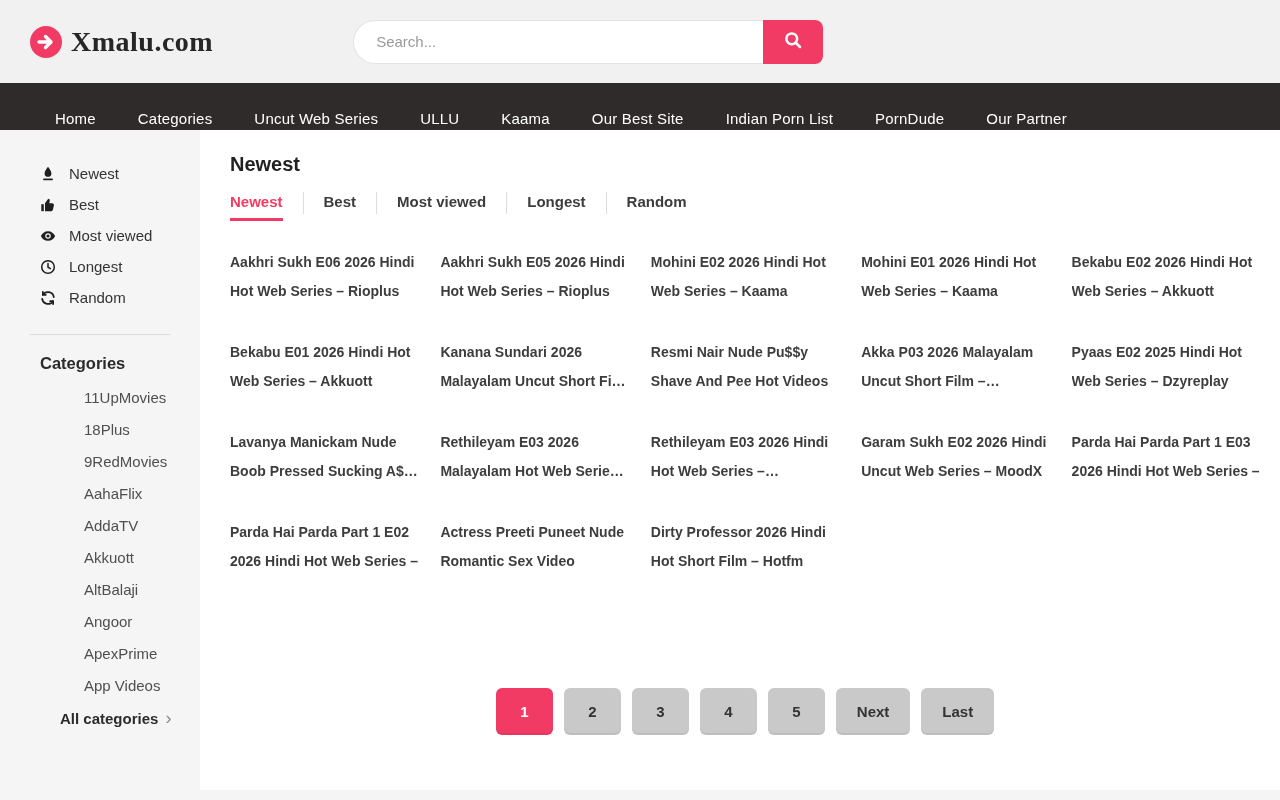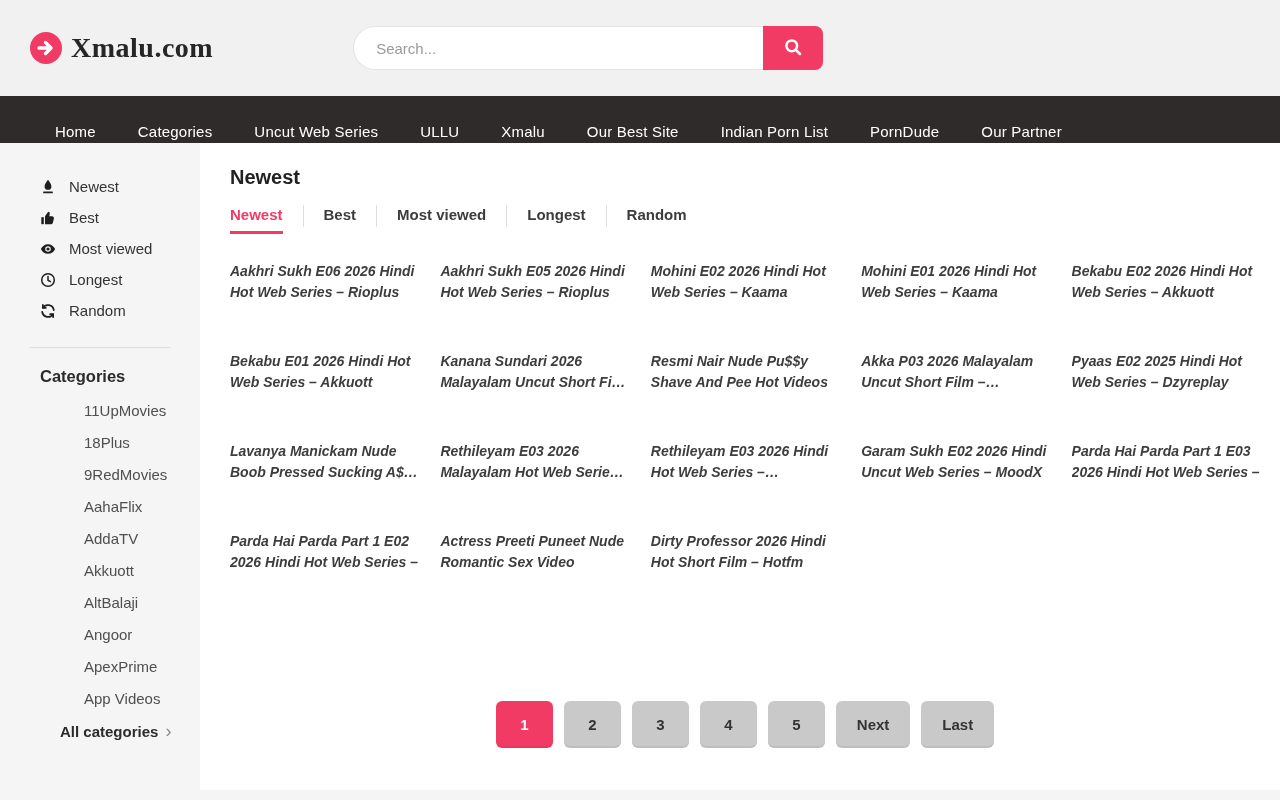--- a/index.html
+++ b/index.html
@@ -8,21 +8,21 @@
     --header-bg:#f1f1f1;
     --sidebar-bg:#f5f5f5;
     --pager-gray:#c9c9c9;
   }
   *{box-sizing:border-box;margin:0;padding:0;}
   html,body{width:1280px;height:800px;overflow:hidden;}
   body{font-family:"Liberation Sans",sans-serif;background:#fff;}
   .page{width:1280px;height:800px;display:flex;flex-direction:column;}
 
   
-  .site-header{height:96px;background:var(--header-bg);display:flex;align-items:center;padding-left:30px;flex:0 0 auto;}
+  .site-header{height:83px;background:var(--header-bg);display:flex;align-items:center;padding-left:30px;flex:0 0 auto;}
   .logo{display:flex;align-items:center;gap:9px;cursor:pointer;}
   .logo svg{width:32px;height:32px;display:block;}
   .logo-text{font-family:"Liberation Serif",serif;font-weight:700;font-size:28px;color:#262626;letter-spacing:.5px;}
   .search-form{display:flex;margin-left:140px;width:470px;height:44px;}
   .search-input{flex:1;height:44px;border:1px solid #e3e3e3;border-right:none;border-radius:22px 0 0 22px;padding:4px 22px;font-size:15px;color:#333;outline:none;background:#fff;font-family:"Liberation Sans",sans-serif;}
   .search-input::placeholder{color:#9a9a9a;}
   .search-btn{width:60px;height:44px;background:var(--accent);border:none;border-radius:0 8px 8px 0;display:flex;align-items:center;justify-content:center;cursor:pointer;}
   .search-btn svg{width:20px;height:20px;}
 
   
@@ -49,21 +49,21 @@
   .page-title{font-size:20px;font-weight:700;color:#222;}
   .tabs{display:flex;align-items:center;margin-top:16px;height:30px;}
   .tab{font-size:15px;font-weight:700;color:#3c3c3c;text-decoration:none;padding:0 20px;cursor:pointer;}
   .tab:first-child{padding-left:0;}
   .tab span{display:inline-block;padding-bottom:8px;border-bottom:3px solid transparent;}
   .tab.active{color:var(--accent);}
   .tab.active span{border-bottom-color:var(--accent);}
   .tab-sep{width:1px;height:22px;background:#ddd;align-self:flex-start;margin-top:0;}
 
   .video-grid{margin-top:26px;display:grid;grid-template-columns:repeat(5,1fr);column-gap:22px;grid-auto-rows:90px;}
-  .video-title{font-size:14px;line-height:21px;font-weight:700;color:#3d3d3d;text-decoration:none;display:-webkit-box;-webkit-line-clamp:2;-webkit-box-orient:vertical;overflow:hidden;cursor:pointer;font-style:italic;}
+  .video-title{font-size:14px;line-height:29px;font-weight:700;color:#3d3d3d;text-decoration:none;display:-webkit-box;-webkit-line-clamp:2;-webkit-box-orient:vertical;overflow:hidden;cursor:pointer;}
 
   .pagination{margin-top:80px;display:flex;justify-content:center;gap:11px;}
   .page-btn{min-width:57px;height:47px;padding:0 21px;display:flex;align-items:center;justify-content:center;background:var(--pager-gray);color:#333;font-size:15px;font-weight:700;border-radius:6px;text-decoration:none;cursor:pointer;box-shadow:inset 0 -2px 0 rgba(0,0,0,.05);}
   .page-btn.active{background:var(--accent);color:#fff;}
 
   .site-footer{height:10px;background:var(--sidebar-bg);flex:0 0 auto;}
 </style>
 </head>
 <body>
 
@@ -91,21 +91,21 @@
       </button>
     </form>
   </header>
 
   <nav class="main-nav">
     <ul id="nav-list">
         <li><a>Home</a></li>
         <li><a>Categories</a></li>
         <li><a>Uncut Web Series</a></li>
         <li><a>ULLU</a></li>
-        <li><a>Xmalu</a></li>
+        <li><a>Kaama</a></li>
         <li><a>Our Best Site</a></li>
         <li><a>Indian Porn List</a></li>
         <li><a>PornDude</a></li>
         <li><a>Our Partner</a></li>
       </ul>
   </nav>
 
   <div class="layout">
 
     <aside class="sidebar">

